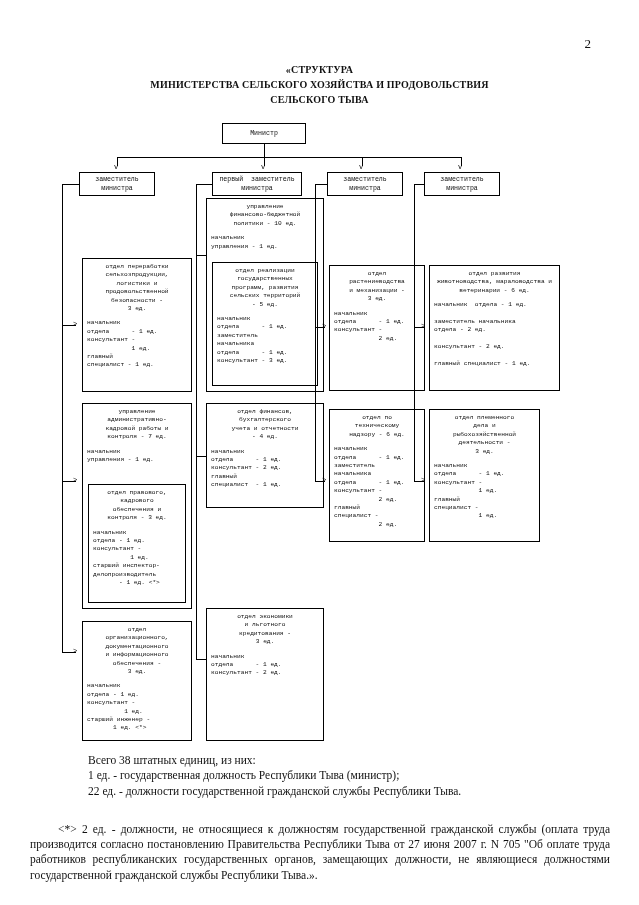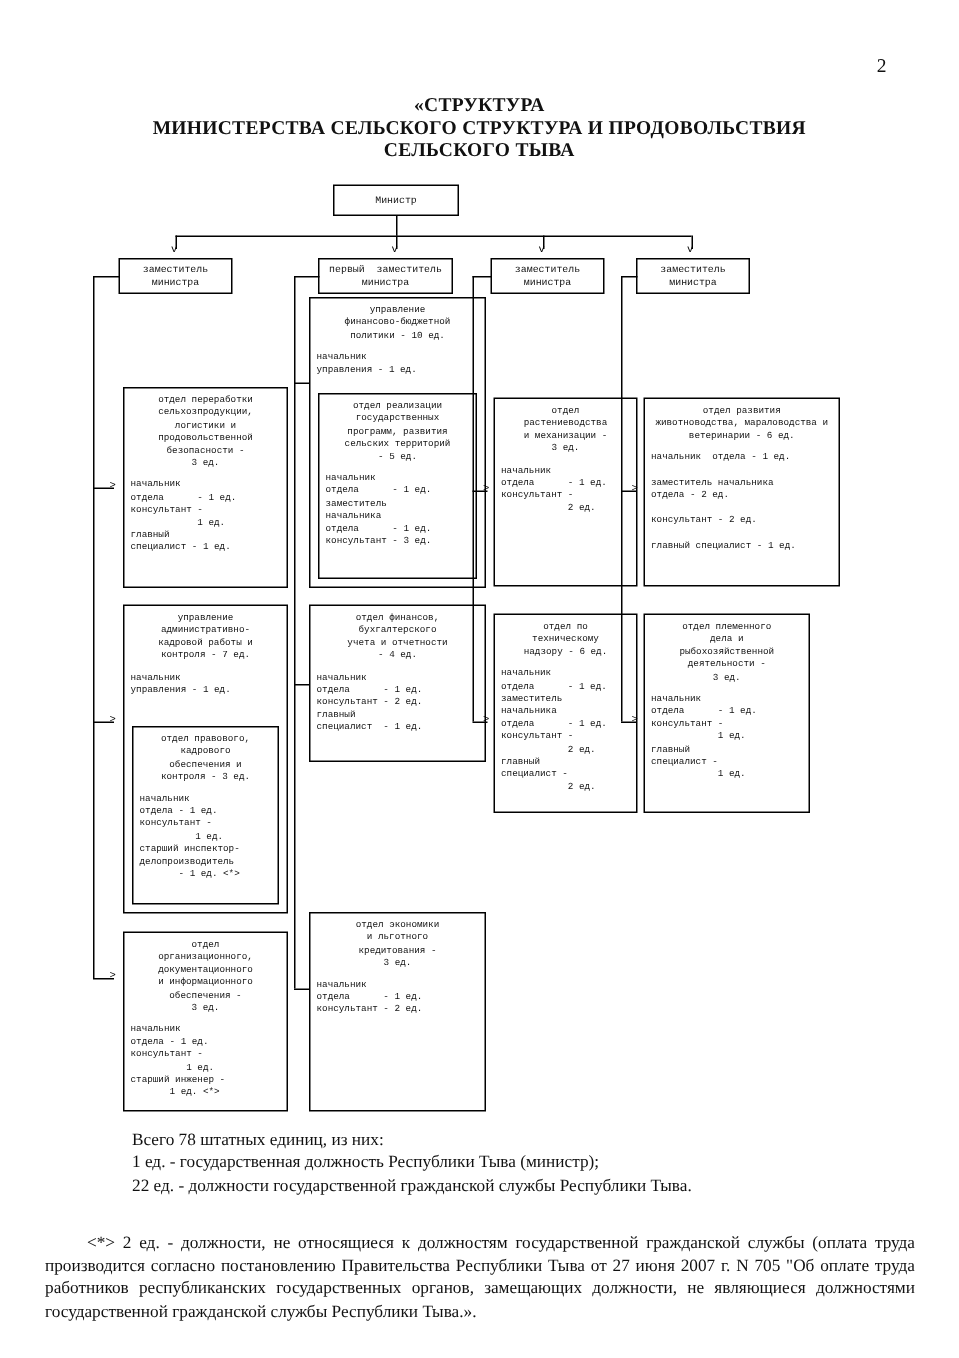--- a/index.html
+++ b/index.html
@@ -10,21 +10,21 @@
   }
   .page{position:absolute;inset:0;}
 
   .page-number{
     position:absolute;top:36px;right:48px;
     font-size:13px;font-family:"Liberation Serif",serif;
   }
 
   .doc-title{
     position:absolute;top:62px;left:0;width:639px;
-    text-align:center;font-weight:bold;font-size:13px;
+    text-align:center;font-weight:bold;font-size:10px;
     line-height:15px;letter-spacing:.2px;
   }
   .doc-title div{white-space:nowrap;}
 
   
   .box{
     position:absolute;border:1px solid #000;background:#fff;
     box-sizing:border-box;
   }
   .bx-title{
@@ -69,21 +69,21 @@
 </style>
 </head>
 <body>
 
 <div class="page">
 
   <div class="page-number">2</div>
 
   <div class="doc-title">
     <div>«СТРУКТУРА</div>
-    <div>МИНИСТЕРСТВА СЕЛЬСКОГО СТРУКТУРА И ПРОДОВОЛЬСТВИЯ</div>
+    <div>МИНИСТЕРСТВА СЕЛЬСКОГО ХОЗЯЙСТВА И ПРОДОВОЛЬСТВИЯ</div>
     <div>СЕЛЬСКОГО ТЫВА</div>
   </div>
 
   <div class="box head-box" style="left:222px;top:123px;width:84px;height:21px;">
     <span>Министр</span>
   </div>
 
   <div class="ln v" style="left:264px;top:144px;height:13px;"></div>
   <div class="ln h" style="left:117px;top:157px;width:344px;"></div>
   <div class="ln v" style="left:117px;top:157px;height:9px;"></div>
@@ -288,20 +288,20 @@
     <div class="bx-staff">начальник
 отдела      - 1 ед.
 консультант -
             1 ед.
 главный
 специалист -
             1 ед.</div>
   </div>
 
   <div class="summary">
-    <div>Всего 78 штатных единиц, из них:</div>
+    <div>Всего 38 штатных единиц, из них:</div>
     <div>1 ед. - государственная должность Республики Тыва (министр);</div>
     <div>22 ед. - должности государственной гражданской службы Республики Тыва.</div>
   </div>
 
   <div class="note">&lt;*&gt; 2 ед. - должности, не относящиеся к должностям государственной гражданской службы (оплата труда производится согласно постановлению Правительства Республики Тыва от 27 июня 2007 г. N 705 "Об оплате труда работников республиканских государственных органов, замещающих должности, не являющиеся должностями государственной гражданской службы Республики Тыва.».</div>
 
 </div>
 
 </body></html>

